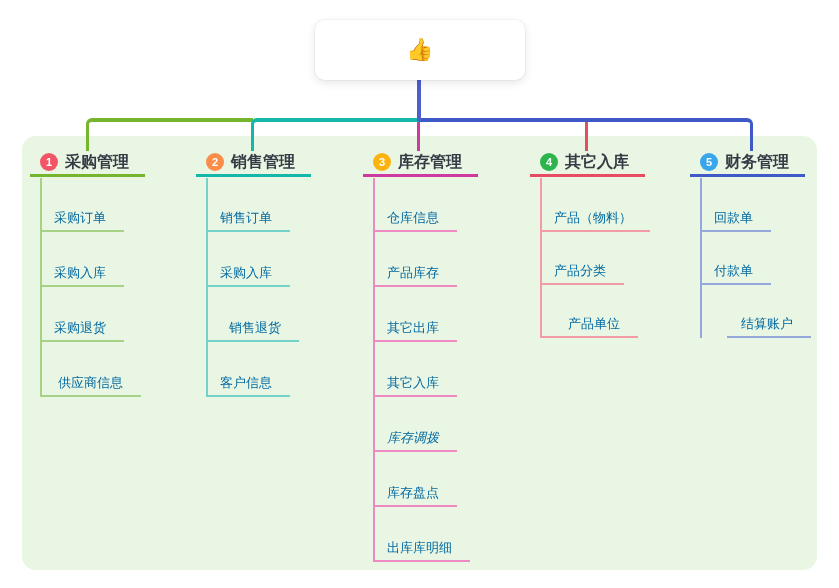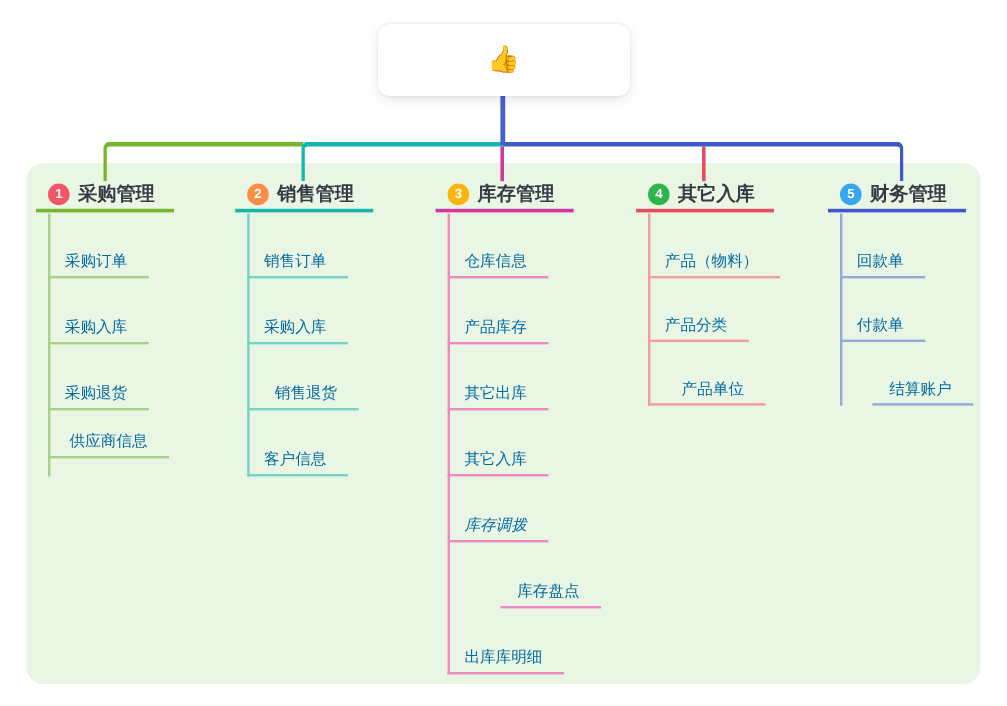--- a/index.html
+++ b/index.html
@@ -68,41 +68,41 @@
     </div>
   <div id="branches">
       <div class="heading" style="left: 30px; top: 150px; border-bottom-color: rgb(118, 182, 46);">
         <div class="badge" style="background: rgb(242, 85, 101);">1</div>
         <div>采购管理</div>
       </div>
       <div class="vline" style="left: 40px; top: 178px; height: 219px; background: rgb(166, 210, 136);"></div>
       <div class="subrow" style="left: 40px; top: 205px; border-bottom-color: rgb(166, 210, 136);">采购订单</div>
       <div class="subrow" style="left: 40px; top: 260px; border-bottom-color: rgb(166, 210, 136);">采购入库</div>
       <div class="subrow" style="left: 40px; top: 315px; border-bottom-color: rgb(166, 210, 136);">采购退货</div>
-      <div class="subrow" style="left: 40px; top: 355px; border-bottom-color: rgb(166, 210, 136); padding-left: 18px;">供应商信息</div>
+      <div class="subrow" style="left: 40px; top: 370px; border-bottom-color: rgb(166, 210, 136); padding-left: 18px;">供应商信息</div>
       <div class="heading" style="left: 196px; top: 150px; border-bottom-color: rgb(21, 183, 171);">
         <div class="badge" style="background: rgb(251, 141, 74);">2</div>
         <div>销售管理</div>
       </div>
       <div class="vline" style="left: 206px; top: 178px; height: 219px; background: rgb(116, 210, 201);"></div>
       <div class="subrow" style="left: 206px; top: 205px; border-bottom-color: rgb(116, 210, 201);">销售订单</div>
       <div class="subrow" style="left: 206px; top: 260px; border-bottom-color: rgb(116, 210, 201);">采购入库</div>
       <div class="subrow" style="left: 206px; top: 315px; border-bottom-color: rgb(116, 210, 201); padding-left: 23px;">销售退货</div>
       <div class="subrow" style="left: 206px; top: 370px; border-bottom-color: rgb(116, 210, 201);">客户信息</div>
       <div class="heading" style="left: 363px; top: 150px; border-bottom-color: rgb(207, 58, 160);">
         <div class="badge" style="background: rgb(251, 180, 15);">3</div>
         <div>库存管理</div>
       </div>
       <div class="vline" style="left: 373px; top: 178px; height: 384px; background: rgb(238, 138, 194);"></div>
       <div class="subrow" style="left: 373px; top: 205px; border-bottom-color: rgb(238, 138, 194);">仓库信息</div>
       <div class="subrow" style="left: 373px; top: 260px; border-bottom-color: rgb(238, 138, 194);">产品库存</div>
       <div class="subrow" style="left: 373px; top: 315px; border-bottom-color: rgb(238, 138, 194);">其它出库</div>
       <div class="subrow" style="left: 373px; top: 370px; border-bottom-color: rgb(238, 138, 194);">其它入库</div>
       <div class="subrow" style="left: 373px; top: 425px; border-bottom-color: rgb(238, 138, 194); font-style: italic;">库存调拨</div>
-      <div class="subrow" style="left: 373px; top: 480px; border-bottom-color: rgb(238, 138, 194); margin-left: 44px;">库存盘点</div>
+      <div class="subrow" style="left: 373px; top: 480px; border-bottom-color: rgb(238, 138, 194);">库存盘点</div>
       <div class="subrow" style="left: 373px; top: 535px; border-bottom-color: rgb(238, 138, 194);">出库库明细</div>
       <div class="heading" style="left: 530px; top: 150px; border-bottom-color: rgb(231, 76, 96);">
         <div class="badge" style="background: rgb(45, 180, 77);">4</div>
         <div>其它入库</div>
       </div>
       <div class="vline" style="left: 540px; top: 178px; height: 160px; background: rgb(242, 154, 166);"></div>
       <div class="subrow" style="left: 540px; top: 205px; border-bottom-color: rgb(242, 154, 166);">产品（物料）</div>
       <div class="subrow" style="left: 540px; top: 258px; border-bottom-color: rgb(242, 154, 166);">产品分类</div>
       <div class="subrow" style="left: 540px; top: 311px; border-bottom-color: rgb(242, 154, 166); padding-left: 28px;">产品单位</div>
       <div class="heading" style="left: 690px; top: 150px; border-bottom-color: rgb(64, 89, 200);">

